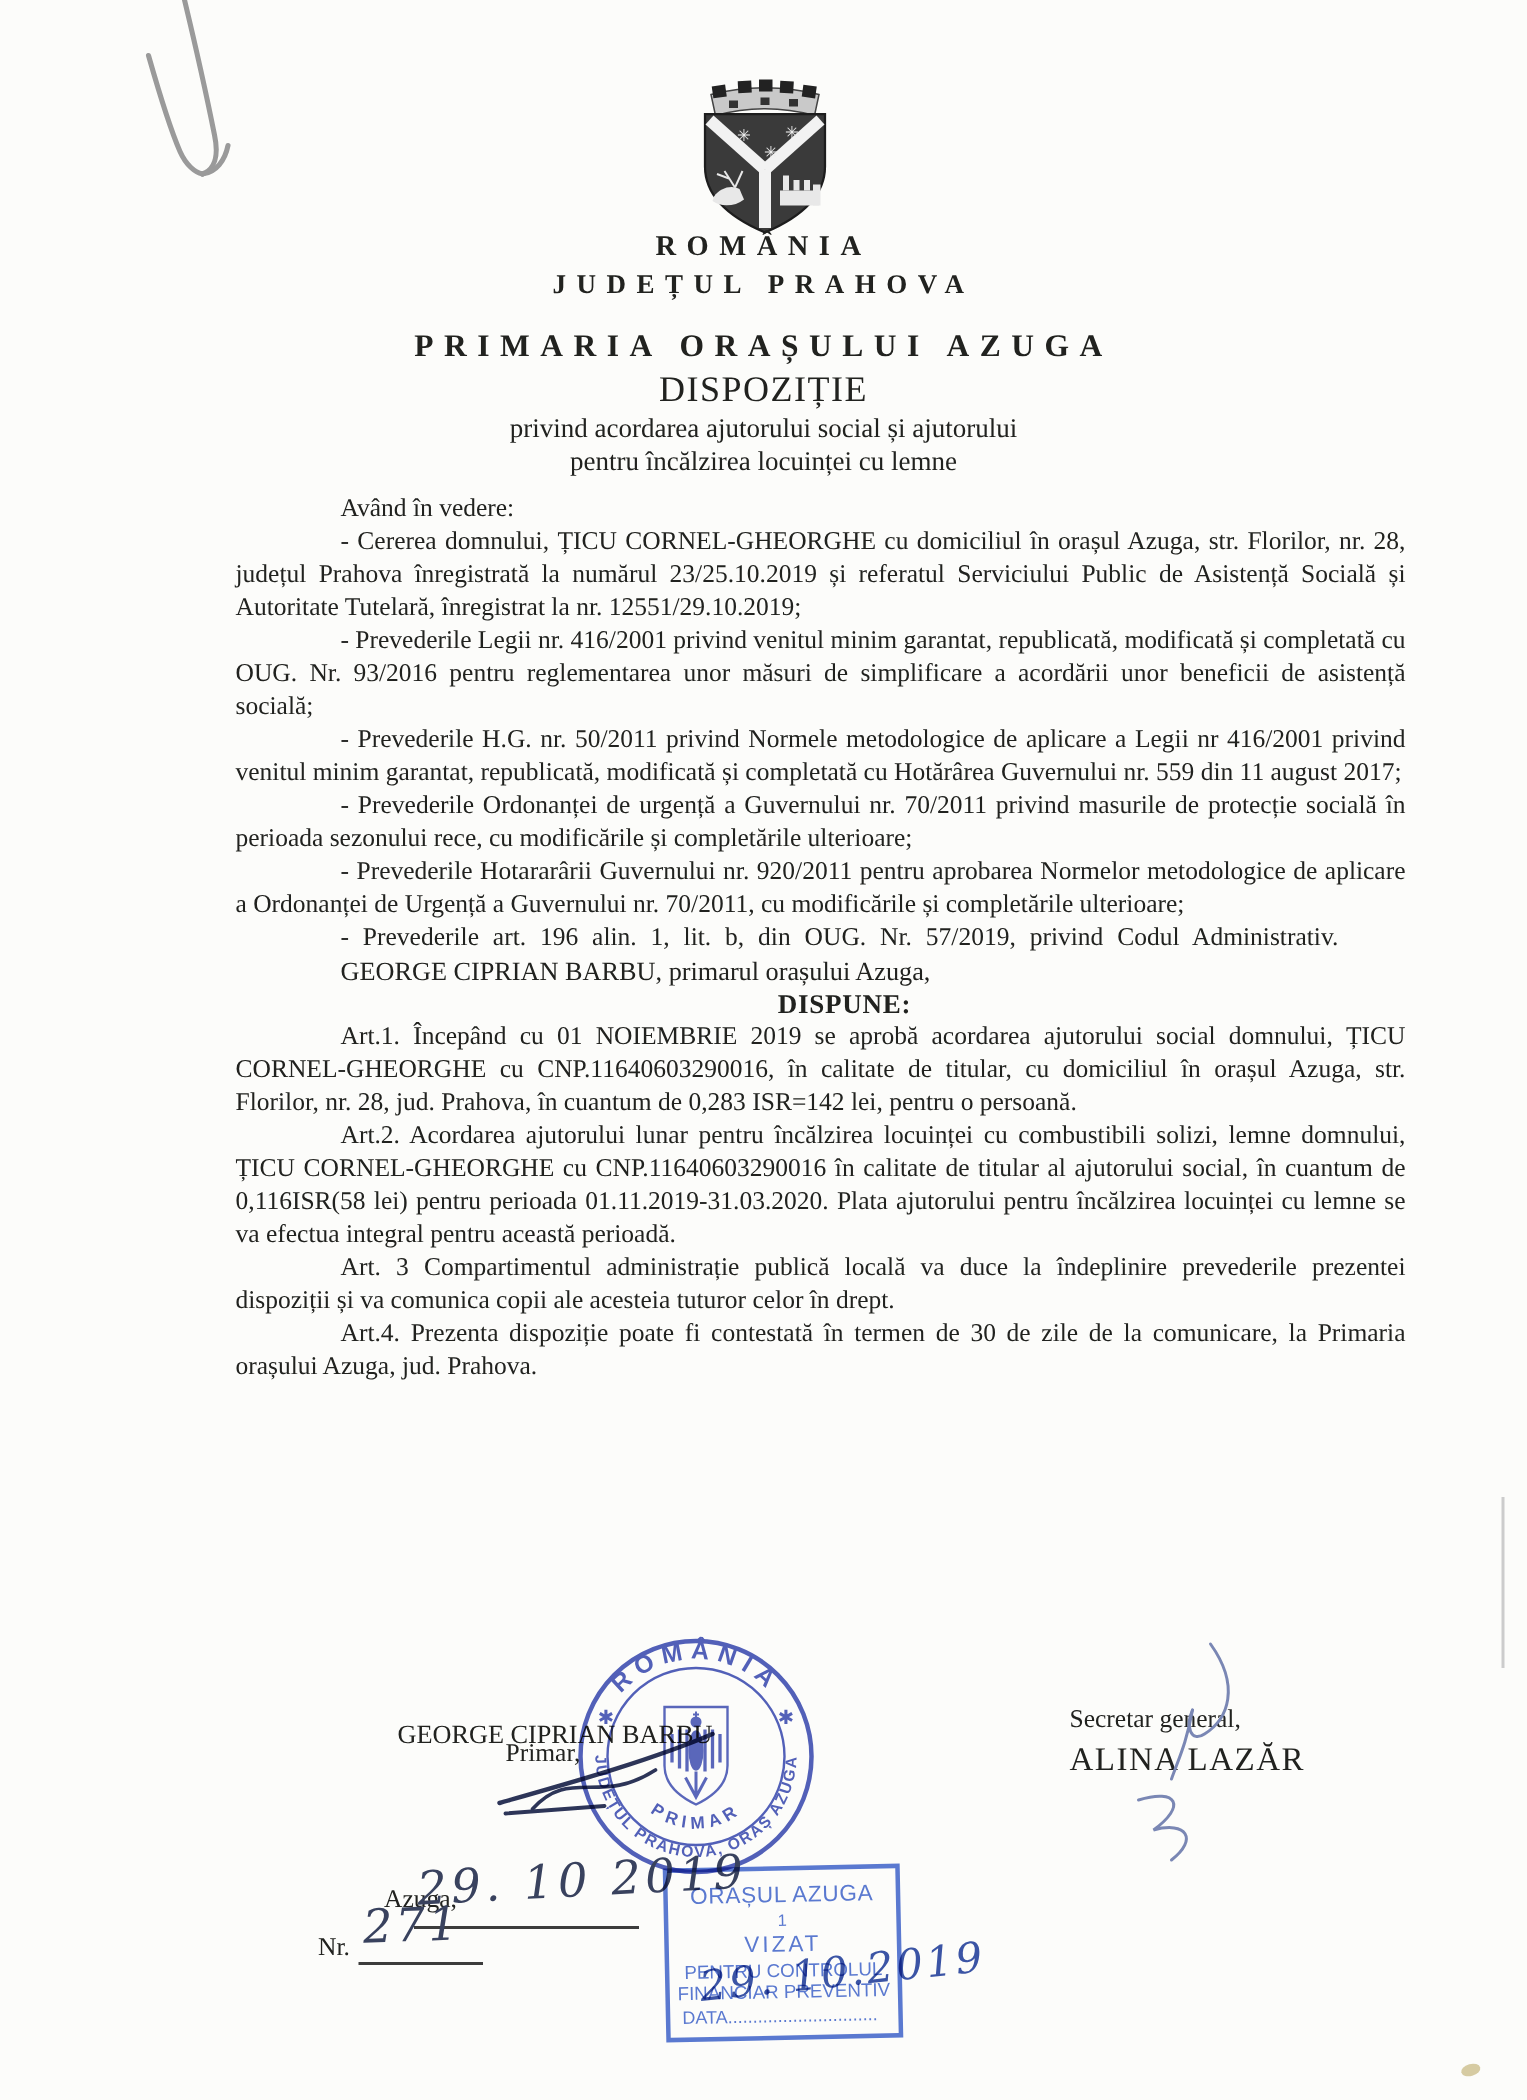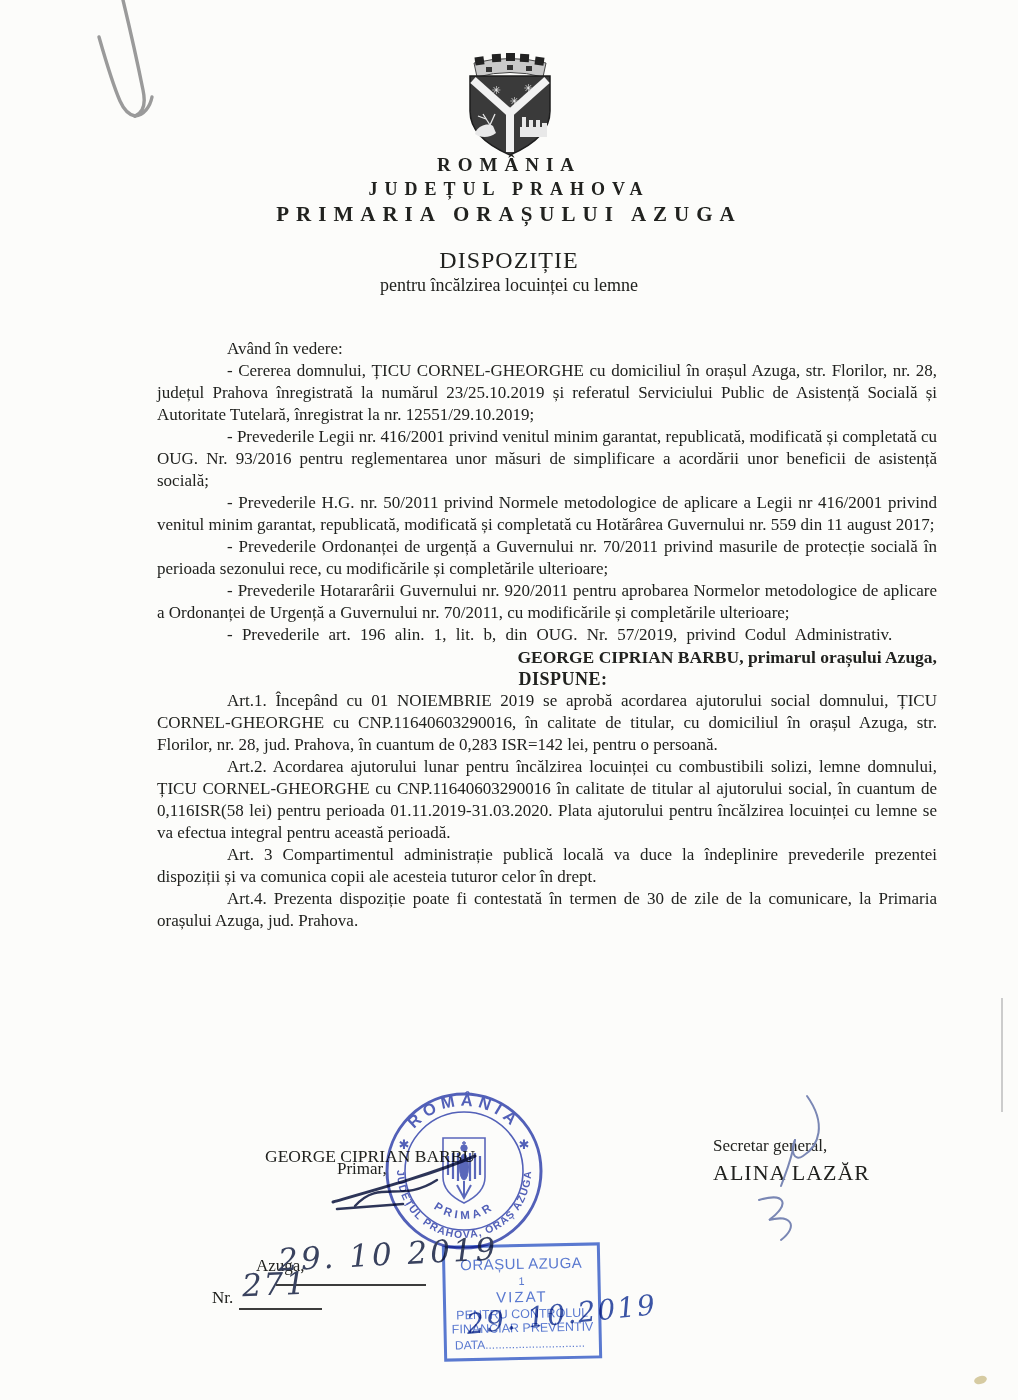--- a/index.html
+++ b/index.html
@@ -10,32 +10,32 @@
   .clip-svg{position:absolute;left:40px;top:0;width:130px;height:135px;}
   .edge-line{position:absolute;left:1001px;top:998px;width:2px;height:114px;background:#cccccc;}
   .speck{position:absolute;left:974px;top:1376px;width:13px;height:8px;background:#d6cba2;
          border-radius:50%;transform:rotate(-15deg);}
 
   
   .emblem-svg{position:absolute;left:460px;top:51px;width:100px;height:106px;}
   .hdr{position:absolute;top:154px;left:0;width:100%;text-align:center;}
   .hdr-country{font-weight:bold;font-size:19px;letter-spacing:7px;}
   .hdr-county{font-weight:bold;font-size:18px;letter-spacing:7px;margin-top:3px;}
-  .hdr-institution{font-weight:bold;font-size:21px;letter-spacing:7px;margin-top:2px;}
+  .hdr-institution{font-weight:bold;font-size:21px;letter-spacing:7px;margin-top:18px;}
   .title{position:absolute;top:247px;left:0;width:100%;text-align:center;}
   .title-doctype{font-size:24px;letter-spacing:1px;text-align:center;}
   .title-sub{font-size:18px;margin-top:1px;}
 
   
-  .doc-body{position:absolute;left:157px;top:338px;width:780px;font-size:17px;line-height:22px;
+  .doc-body{position:absolute;left:157px;top:328px;width:780px;font-size:17px;line-height:22px;
             text-align:justify;}
   .doc-body p{margin:0;text-indent:70px;}
   .intro{text-indent:92px;}
   .wide{word-spacing:5px;}
-  .issuer{margin-top:24px;text-indent:77px;font-weight:bold;text-align:right;font-size:17.5px;}
+  .issuer{margin-top:24px;text-indent:77px;font-weight:normal;text-align:left;font-size:17.5px;}
   .dispune{margin-top:30px;margin-bottom:24px;text-align:center;font-weight:bold;font-size:18px;
            text-indent:0;padding-right:38px;letter-spacing:.5px;}
 
   
   .sig-primar-role{position:absolute;left:337px;top:1122px;font-size:17px;margin-top:37px;}
   .sig-primar-name{position:absolute;left:265px;top:1146px;font-size:17.5px;}
   .sig-secretar-role{position:absolute;left:713px;top:1136px;font-size:17px;}
   .sig-secretar-name{position:absolute;left:713px;top:1160px;font-size:22px;letter-spacing:1px;}
   .sig1-svg{position:absolute;left:325px;top:1148px;width:160px;height:72px;}
   .sig2-svg{position:absolute;left:745px;top:1092px;width:110px;height:150px;}
@@ -129,20 +129,21 @@
   </svg>
 
   <div class="hdr">
     <div class="hdr-country">ROMÂNIA</div>
     <div class="hdr-county">JUDEȚUL PRAHOVA</div>
     <div class="hdr-institution">PRIMARIA ORAȘULUI AZUGA</div>
   </div>
 
   <div class="title">
     <div class="title-doctype">DISPOZIȚIE</div>
+    <div class="title-sub">privind acordarea ajutorului social și ajutorului</div>
     <div class="title-sub">pentru încălzirea locuinței cu lemne</div>
   </div>
 
   <div class="doc-body">
     <p class="intro">Având în vedere:</p>
     <p>- Cererea domnului, ȚICU CORNEL-GHEORGHE cu domiciliul în orașul Azuga, str. Florilor, nr. 28, județul Prahova înregistrată la numărul 23/25.10.2019 și referatul Serviciului Public de Asistență Socială și Autoritate Tutelară, înregistrat la nr. 12551/29.10.2019;</p>
     <p>- Prevederile Legii nr. 416/2001 privind venitul minim garantat, republicată, modificată și completată cu OUG. Nr. 93/2016 pentru reglementarea unor măsuri de simplificare a acordării unor beneficii de asistență socială;</p>
     <p>- Prevederile H.G. nr. 50/2011 privind Normele metodologice de aplicare a Legii nr 416/2001 privind venitul minim garantat, republicată, modificată și completată cu Hotărârea Guvernului nr. 559 din 11 august 2017;</p>
     <p>- Prevederile Ordonanței de urgență a Guvernului nr. 70/2011 privind masurile de protecție socială în perioada sezonului rece, cu modificările și completările ulterioare;</p>
     <p>- Prevederile Hotararârii Guvernului nr. 920/2011 pentru aprobarea Normelor metodologice de aplicare a Ordonanței de Urgență a Guvernului nr. 70/2011, cu modificările și completările ulterioare;</p>

